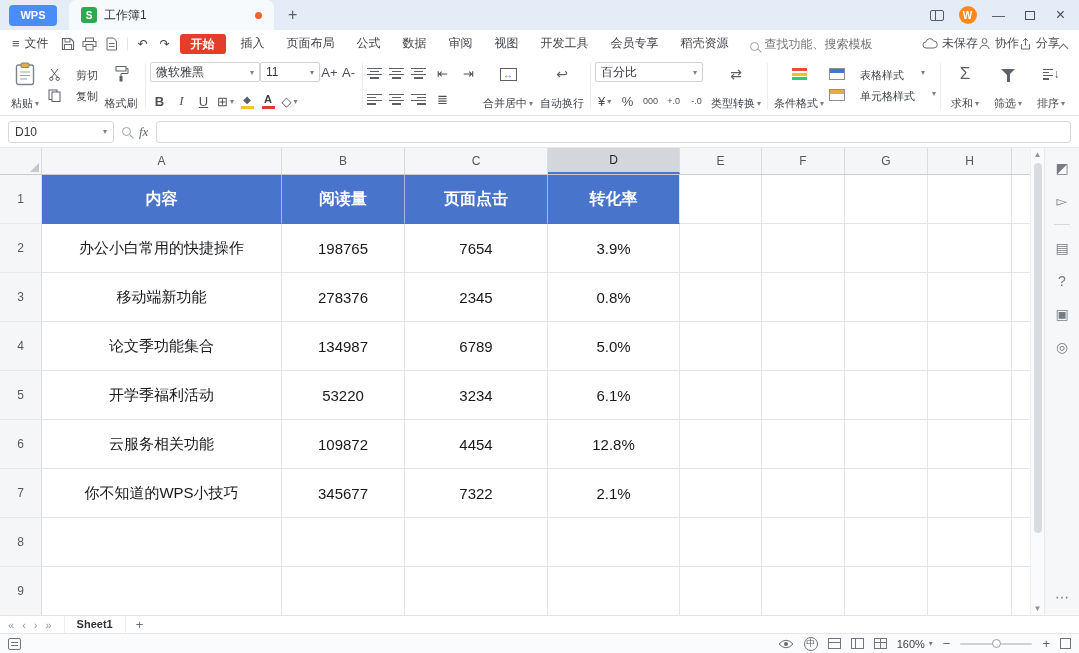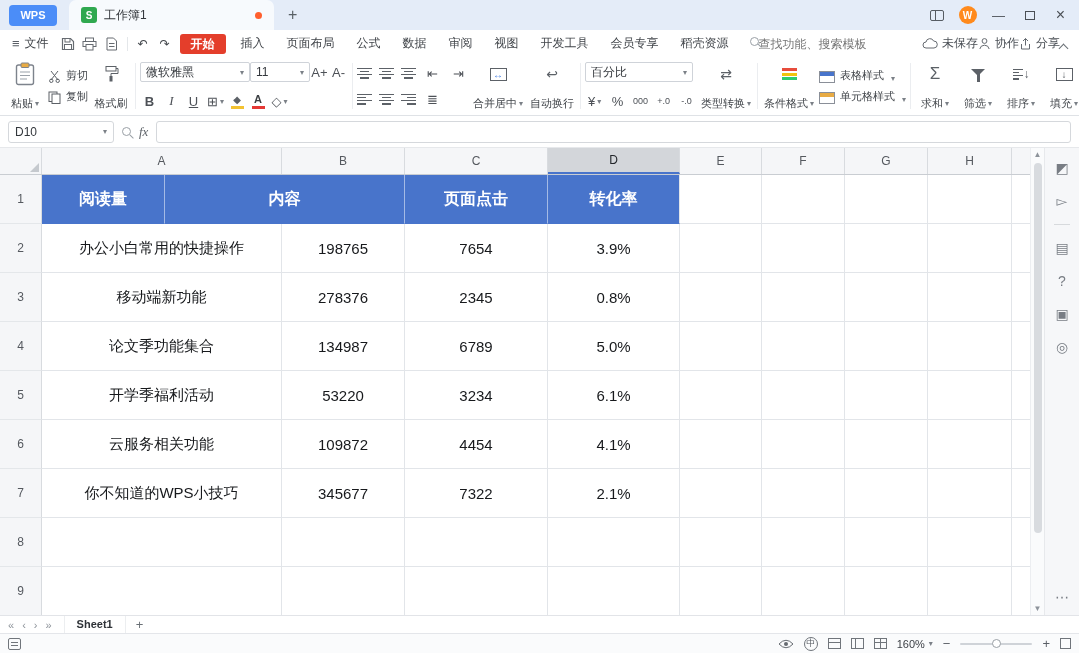--- a/index.html
+++ b/index.html
@@ -24,38 +24,38 @@
 .maxico{width:10px;height:9px;border:1.2px solid #4a4f55}
 .closeico{font-size:16px}
 
 .menubar{position:absolute;top:30px;left:0;width:1079px;height:27px;background:#fff;display:flex;align-items:center;color:#41454a}
 .fileitem{display:flex;align-items:center;gap:5px;padding:0 8px 0 12px}
 .hamb{font-size:13px;color:#5a5f66}
 .micon{width:22px;height:22px;display:flex;align-items:center;justify-content:center}
 .vline{width:1px;height:14px;background:#e4e7ea;margin:0 4px}
 .mtab{padding:0 11px;height:27px;line-height:27px;white-space:nowrap}
 .mtab.active{background:#e43e2b;color:#fff;height:20px;line-height:20px;border-radius:3px;margin:0 4px;font-weight:bold}
-.msearch{display:flex;align-items:flex-start;gap:0;margin-left:10px;color:#9ba1a8}
+.msearch{display:flex;align-items:flex-end;gap:6px;margin-left:10px;color:#9ba1a8}
 .msearch input{border:none;outline:none;font-size:12px;color:#9ba1a8;width:125px;background:transparent;font-family:inherit}
 .mag{width:9px;height:9px;border:1.4px solid #9aa0a6;border-radius:50%;position:relative;display:inline-block;flex:none}
 .mag:after{content:"";position:absolute;width:5px;height:1.4px;background:#9aa0a6;transform:rotate(45deg);right:-4px;bottom:-2px}
 .mright{margin-left:auto;display:flex;align-items:flex-end;margin-right:12px;color:#4a4f55}
 .mritem{display:flex;align-items:center;gap:4px;white-space:nowrap}
 .chev{width:7px;height:7px;border-left:1.5px solid #6a7076;border-top:1.5px solid #6a7076;transform:rotate(45deg);margin-top:4px}
 
 .ribbon{position:absolute;top:57px;left:0;width:1079px;height:59px;background:#fff;border-bottom:1px solid #dfe2e6;display:flex;align-items:stretch;padding:3px 2px;overflow:hidden}
 .rgroup{display:flex;align-items:stretch;flex:none;padding:0 3px;gap:3px}
 .rgroup.col{flex-direction:column;justify-content:space-between;padding:2px 3px}
 .rdiv{width:1px;background:#ebedf0;margin:3px 1px;flex:none}
 .bigbtn{display:flex;flex-direction:column;align-items:center;justify-content:space-between;padding:2px 2px 1px;min-width:40px}
 .bicon{height:24px;display:flex;align-items:center;justify-content:center;color:#5c6167;font-size:17px}
 .blabel{font-size:11px;color:#41454a;white-space:nowrap;display:flex;align-items:center}
 .car{font-size:8px;color:#7b8087;margin-left:2px}
 .smallstack{display:flex;flex-direction:column;justify-content:center;gap:6px}
-.sbtn{display:flex;align-items:flex-end;gap:5px;font-size:11px;color:#41454a;white-space:nowrap}
+.sbtn{display:flex;align-items:flex-start;gap:15px;font-size:11px;color:#41454a;white-space:nowrap}
 .combo{border:1px solid #cfd3d9;border-radius:2px;height:20px;display:flex;align-items:center;padding:0 5px;font-size:12px;background:#fff;color:#33373c}
 .combo em{flex:1;overflow:hidden;white-space:nowrap}
 .fontrow{display:flex;align-items:center;}
 .iconbtn{min-width:19px;height:18px;display:flex;align-items:center;justify-content:center;color:#4d5157;font-size:13px;white-space:nowrap}
 .bold{font-weight:bold}.ital{font-style:italic;font-family:"Liberation Serif",serif}.und{text-decoration:underline}
 .colorbtn{display:flex;flex-direction:column;align-items:center;justify-content:center;width:18px;gap:1px}
 .cbar{width:13px;height:3px;display:block}
 .ln{width:15px;height:11px;display:inline-flex;flex-direction:column;justify-content:space-between}
 .ln i{display:block;height:1.4px;background:#5c6167;width:100%}
 .ln.l i:nth-child(2),.ln.l i:nth-child(4){width:62%}
@@ -484,22 +484,22 @@
     <div class="colh w-d sel">D</div>
     <div class="colh w-e">E</div>
     <div class="colh w-f">F</div>
     <div class="colh w-g">G</div>
     <div class="colh w-h">H</div>
     <div class="colh w-s"></div>
   </div>
 
   <div class="srow">
     <div class="rownum">1</div>
+    <div class="cell hdr w-a">内容</div>
     <div class="cell hdr w-b">阅读量</div>
-    <div class="cell hdr w-a">内容</div>
     <div class="cell hdr w-c">页面点击</div>
     <div class="cell hdr hdrend w-d">转化率</div>
     <div class="cell w-e"></div>
     <div class="cell w-f"></div>
     <div class="cell w-g"></div>
     <div class="cell w-h"></div>
     <div class="cell w-s"></div>
   </div>
 
   <div class="srow">
@@ -552,21 +552,21 @@
     <div class="cell w-g"></div>
     <div class="cell w-h"></div>
     <div class="cell w-s"></div>
   </div>
 
   <div class="srow">
     <div class="rownum">6</div>
     <div class="cell w-a">云服务相关功能</div>
     <div class="cell w-b">109872</div>
     <div class="cell w-c">4454</div>
-    <div class="cell w-d">4.1%</div>
+    <div class="cell w-d">12.8%</div>
     <div class="cell w-e"></div>
     <div class="cell w-f"></div>
     <div class="cell w-g"></div>
     <div class="cell w-h"></div>
     <div class="cell w-s"></div>
   </div>
 
   <div class="srow">
     <div class="rownum">7</div>
     <div class="cell w-a">你不知道的WPS小技巧</div>

